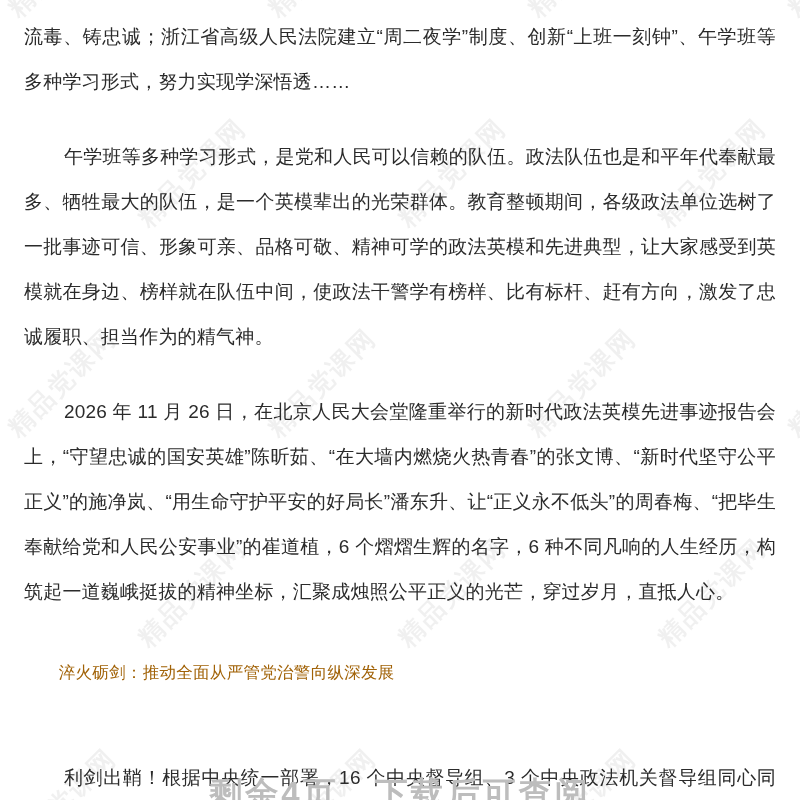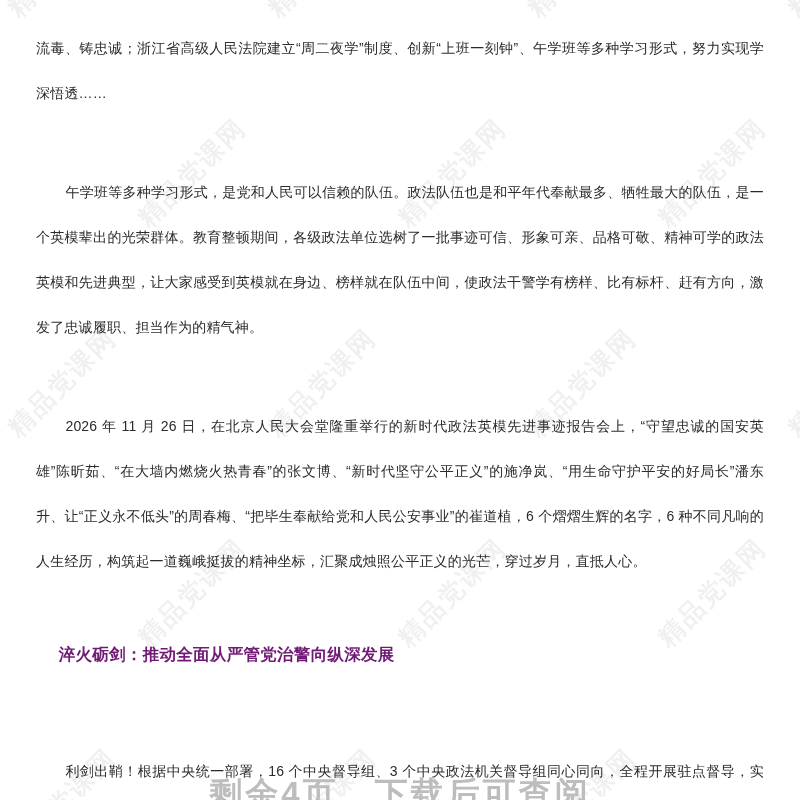--- a/index.html
+++ b/index.html
@@ -47,43 +47,43 @@
   #doc-body {
     position: absolute;
     left: 0;
     top: 0;
     width: 800px;
     z-index: 2;
     padding: 0 24px;
     box-sizing: border-box;
   }
   .para {
-    font-size: 14px;
+    font-size: 19px;
     line-height: 45px;
     color: #2b2b2b;
     text-align: justify;
     text-justify: inter-character;
-    margin: 12px;
+    margin: 0;
     letter-spacing: 0.2px;
   }
   .para.indent {
     text-indent: 2.1em;
   }
   .para.last-line-left {
     text-align-last: left;
   }
   .gap-sm { height: 14px; }
   .gap-md { height: 30px; }
   .gap-lg { height: 36px; }
 
   .heading {
     font-size: 16.5px;
     line-height: 45px;
-    color: #701a75;
-    font-weight: 700;
+    color: #a16207;
+    font-weight: 400;
     margin: 0;
     text-indent: 2.1em;
     letter-spacing: 0.3px;
   }
 
   
   #teaser {
     position: absolute;
     left: 0;
     top: 772px;

